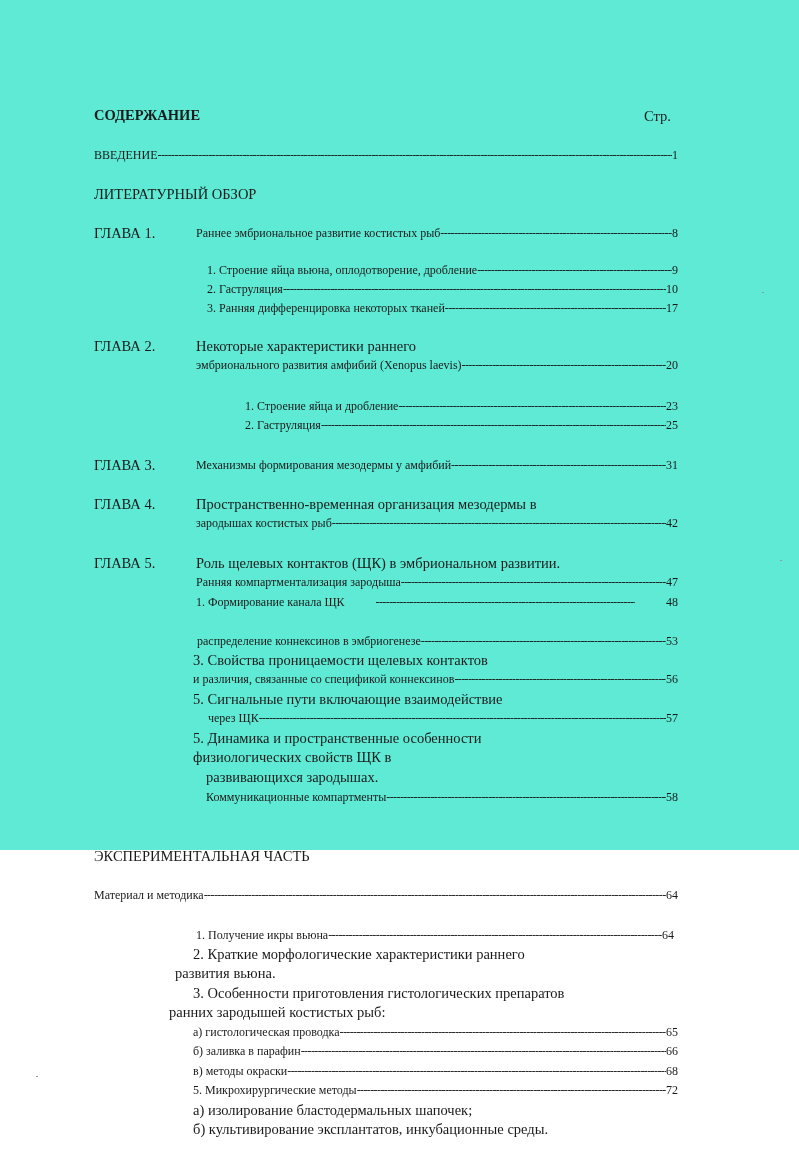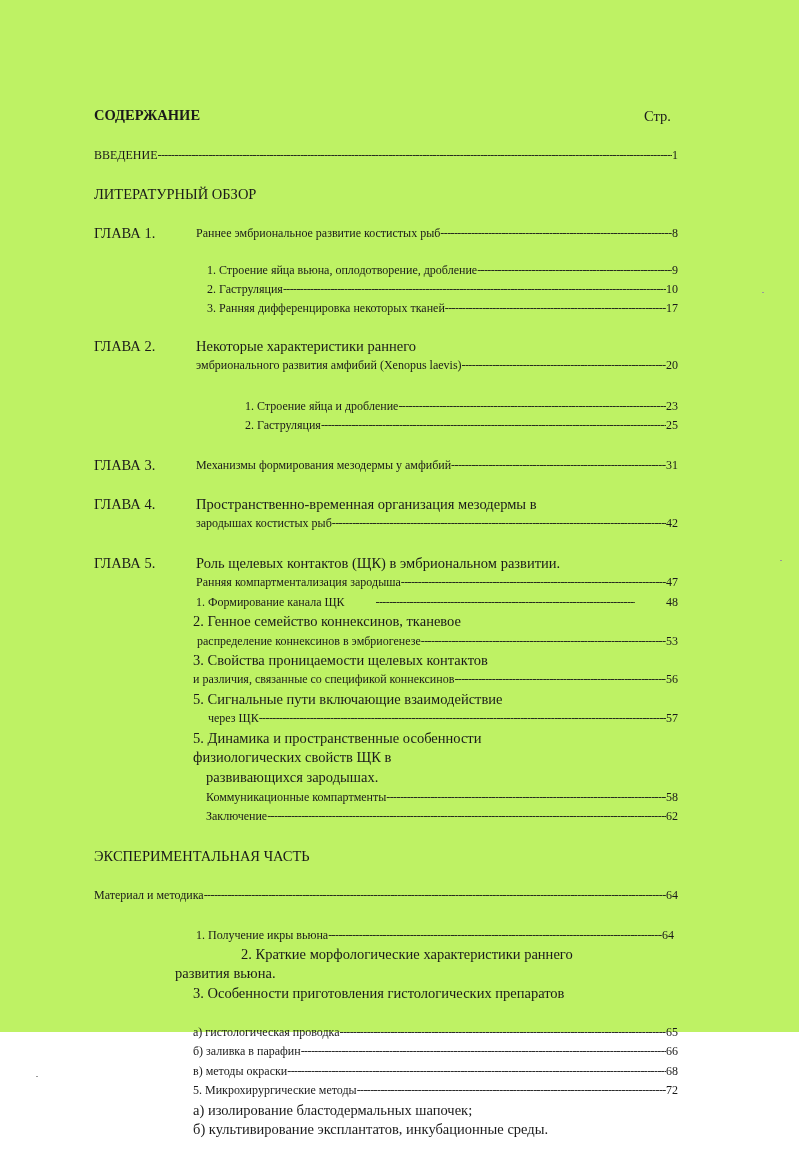--- a/index.html
+++ b/index.html
@@ -1,18 +1,18 @@
 <!DOCTYPE html>
 <html><head>
 <meta charset="utf-8">
 <style>
   html, body { margin:0; padding:0; }
   body { width:799px; height:1173px; background:#ffffff; position:relative; overflow:hidden;
          font-family:"Liberation Serif", serif; color:#1a1a1a; }
-  .page { position:absolute; left:0; top:0; width:799px; height:1032px; background:#bef264; }
+  .page { position:absolute; left:0; top:0; width:799px; height:850px; background:#5eead4; }
   .ln { position:absolute; font-size:12px; line-height:18px; white-space:nowrap; display:flex; align-items:baseline; }
   .ln .t { flex:0 0 auto; }
   .ln .d { flex:1 1 auto; overflow:hidden; white-space:nowrap; letter-spacing:-0.6px; }
   .ln .d::before { content:"----------------------------------------------------------------------------------------------------------------------------------------------------------------------------------------------------"; }
   .ln .p { flex:0 0 auto; }
   .head { font-weight:bold; font-size:15px; }
   .lbl { position:absolute; font-size:14.5px; line-height:18px; white-space:nowrap; }
   .speck { position:absolute; width:2px; height:1px; background:#999; }
 </style>
 </head>
@@ -91,21 +91,20 @@
   <div class="ln" style="left:196px; top:573px; width:482px;">
     <span class="t">Ранняя компартментализация зародыша</span>
       <span class="d"></span>
       <span class="p">47</span>
   </div>
   <div class="ln" style="left:196px; top:593px; width:482px;gap:31px;">
     <span class="t">1. Формирование канала ЩК</span>
       <span class="d"></span>
       <span class="p">48</span>
   </div>
-  <div class="lbl" style="left:193px; top:612px;">2. Генное семейство коннексинов, тканевое</div>
   <div class="ln" style="left:197px; top:632px; width:481px;">
     <span class="t">распределение  коннексинов в эмбриогенезе</span>
       <span class="d"></span>
       <span class="p">53</span>
   </div>
   <div class="lbl" style="left:193px; top:651px;">3. Свойства проницаемости щелевых контактов</div>
   <div class="ln" style="left:193px; top:670px; width:485px;">
     <span class="t">и различия, связанные со спецификой коннексинов</span>
       <span class="d"></span>
       <span class="p">56</span>
@@ -117,40 +116,36 @@
       <span class="p">57</span>
   </div>
   <div class="lbl" style="left:193px; top:729px;">5. Динамика и пространственные особенности</div>
   <div class="lbl" style="left:193px; top:748px;">физиологических   свойств ЩК в</div>
   <div class="lbl" style="left:193px; top:768px;margin-left:13px;">развивающихся зародышах.</div>
   <div class="ln" style="left:206px; top:788px; width:472px;">
     <span class="t">Коммуникационные компартменты</span>
       <span class="d"></span>
       <span class="p">58</span>
   </div>
-  <div class="ln" style="left:206px; top:807px; width:472px;">
-    <span class="t">Заключение</span>
-      <span class="d"></span>
-      <span class="p">62</span>
-  </div>
 
   <div class="lbl" style="left:94px; top:847px;">ЭКСПЕРИМЕНТАЛЬНАЯ ЧАСТЬ</div>
   <div class="ln" style="left:94px; top:886px; width:584px;">
     <span class="t">Материал и методика</span>
       <span class="d"></span>
       <span class="p">64</span>
   </div>
   <div class="ln" style="left:196px; top:926px; width:478px;">
     <span class="t">1. Получение икры вьюна</span>
       <span class="d"></span>
       <span class="p">64</span>
   </div>
-  <div class="lbl" style="left:193px; top:945px;margin-left:48px;">2. Краткие морфологические характеристики раннего</div>
+  <div class="lbl" style="left:193px; top:945px;">2. Краткие морфологические характеристики раннего</div>
   <div class="lbl" style="left:169px; top:964px;margin-left:6px;">развития вьюна.</div>
   <div class="lbl" style="left:193px; top:984px;">3. Особенности приготовления гистологических препаратов</div>
+  <div class="lbl" style="left:169px; top:1003px;">ранних зародышей костистых рыб:</div>
   <div class="ln" style="left:193px; top:1023px; width:485px;">
     <span class="t">а) гистологическая проводка</span>
       <span class="d"></span>
       <span class="p">65</span>
   </div>
   <div class="ln" style="left:193px; top:1042px; width:485px;">
     <span class="t">б) заливка в парафин</span>
       <span class="d"></span>
       <span class="p">66</span>
   </div>

